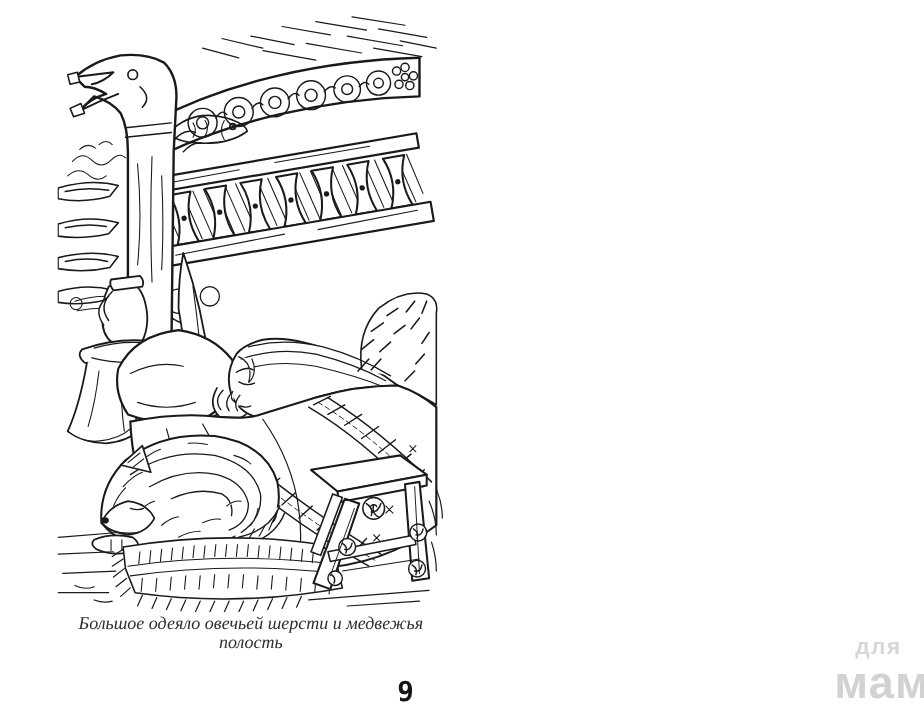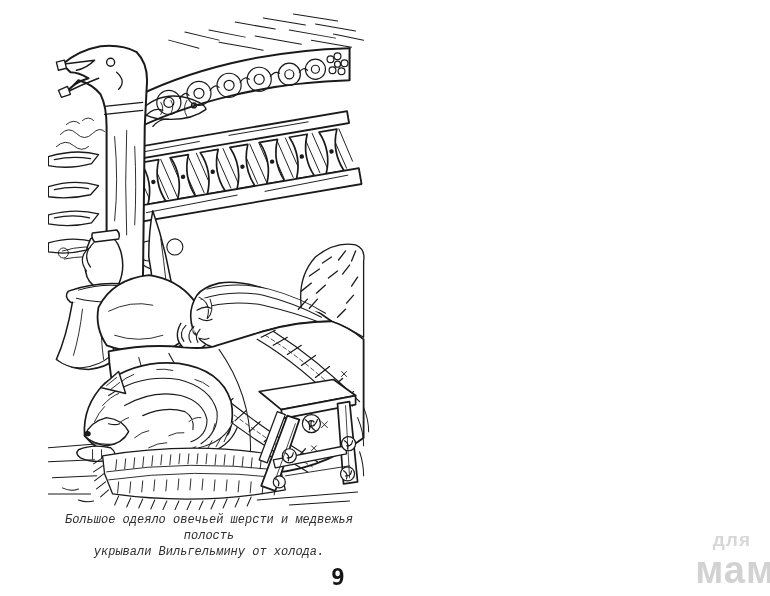--- a/index.html
+++ b/index.html
@@ -11,22 +11,22 @@
   .page{position:absolute;top:0;height:596px;}
   #page-left{left:0;width:385px;}
   #page-right{left:385px;width:385px;}
 
   .illustration{position:absolute;left:48px;top:6px;width:322px;height:504px;}
   .illustration svg{width:100%;height:100%;}
 
   .caption{
     position:absolute;left:40px;top:512px;width:338px;
     text-align:center;font-style:italic;
-    font-size:12px;line-height:16px;color:#2e2e2e;
-    font-family:Liberation Mono, monospace;
+    font-size:15px;line-height:16px;color:#2e2e2e;
+    font-family:Liberation Serif, serif;
   }
 
   .pagenum{
     position:absolute;top:564px;
     font-family:"DejaVu Sans Mono", monospace;
     font-weight:bold;font-size:23px;color:#151515;
   }
   #pn-left{left:331px;}
 
   .watermark{
@@ -257,21 +257,20 @@
           <path d="M208,492 L308,484 M240,497 L300,493"></path>
           <path d="M236,468 L300,458" stroke-width="0.9"></path>
         </g>
 
       </g>
     </svg>
   </div>
 
   <div class="caption">
     <div>Большое одеяло овечьей шерсти и медвежья полость</div>
-    <div>укрывали Вильгельмину от холода.</div>
   </div>
 
   <div class="pagenum" id="pn-left">9</div>
 </div>
 
 <div class="page" id="page-right">
   
   
 </div>
 

